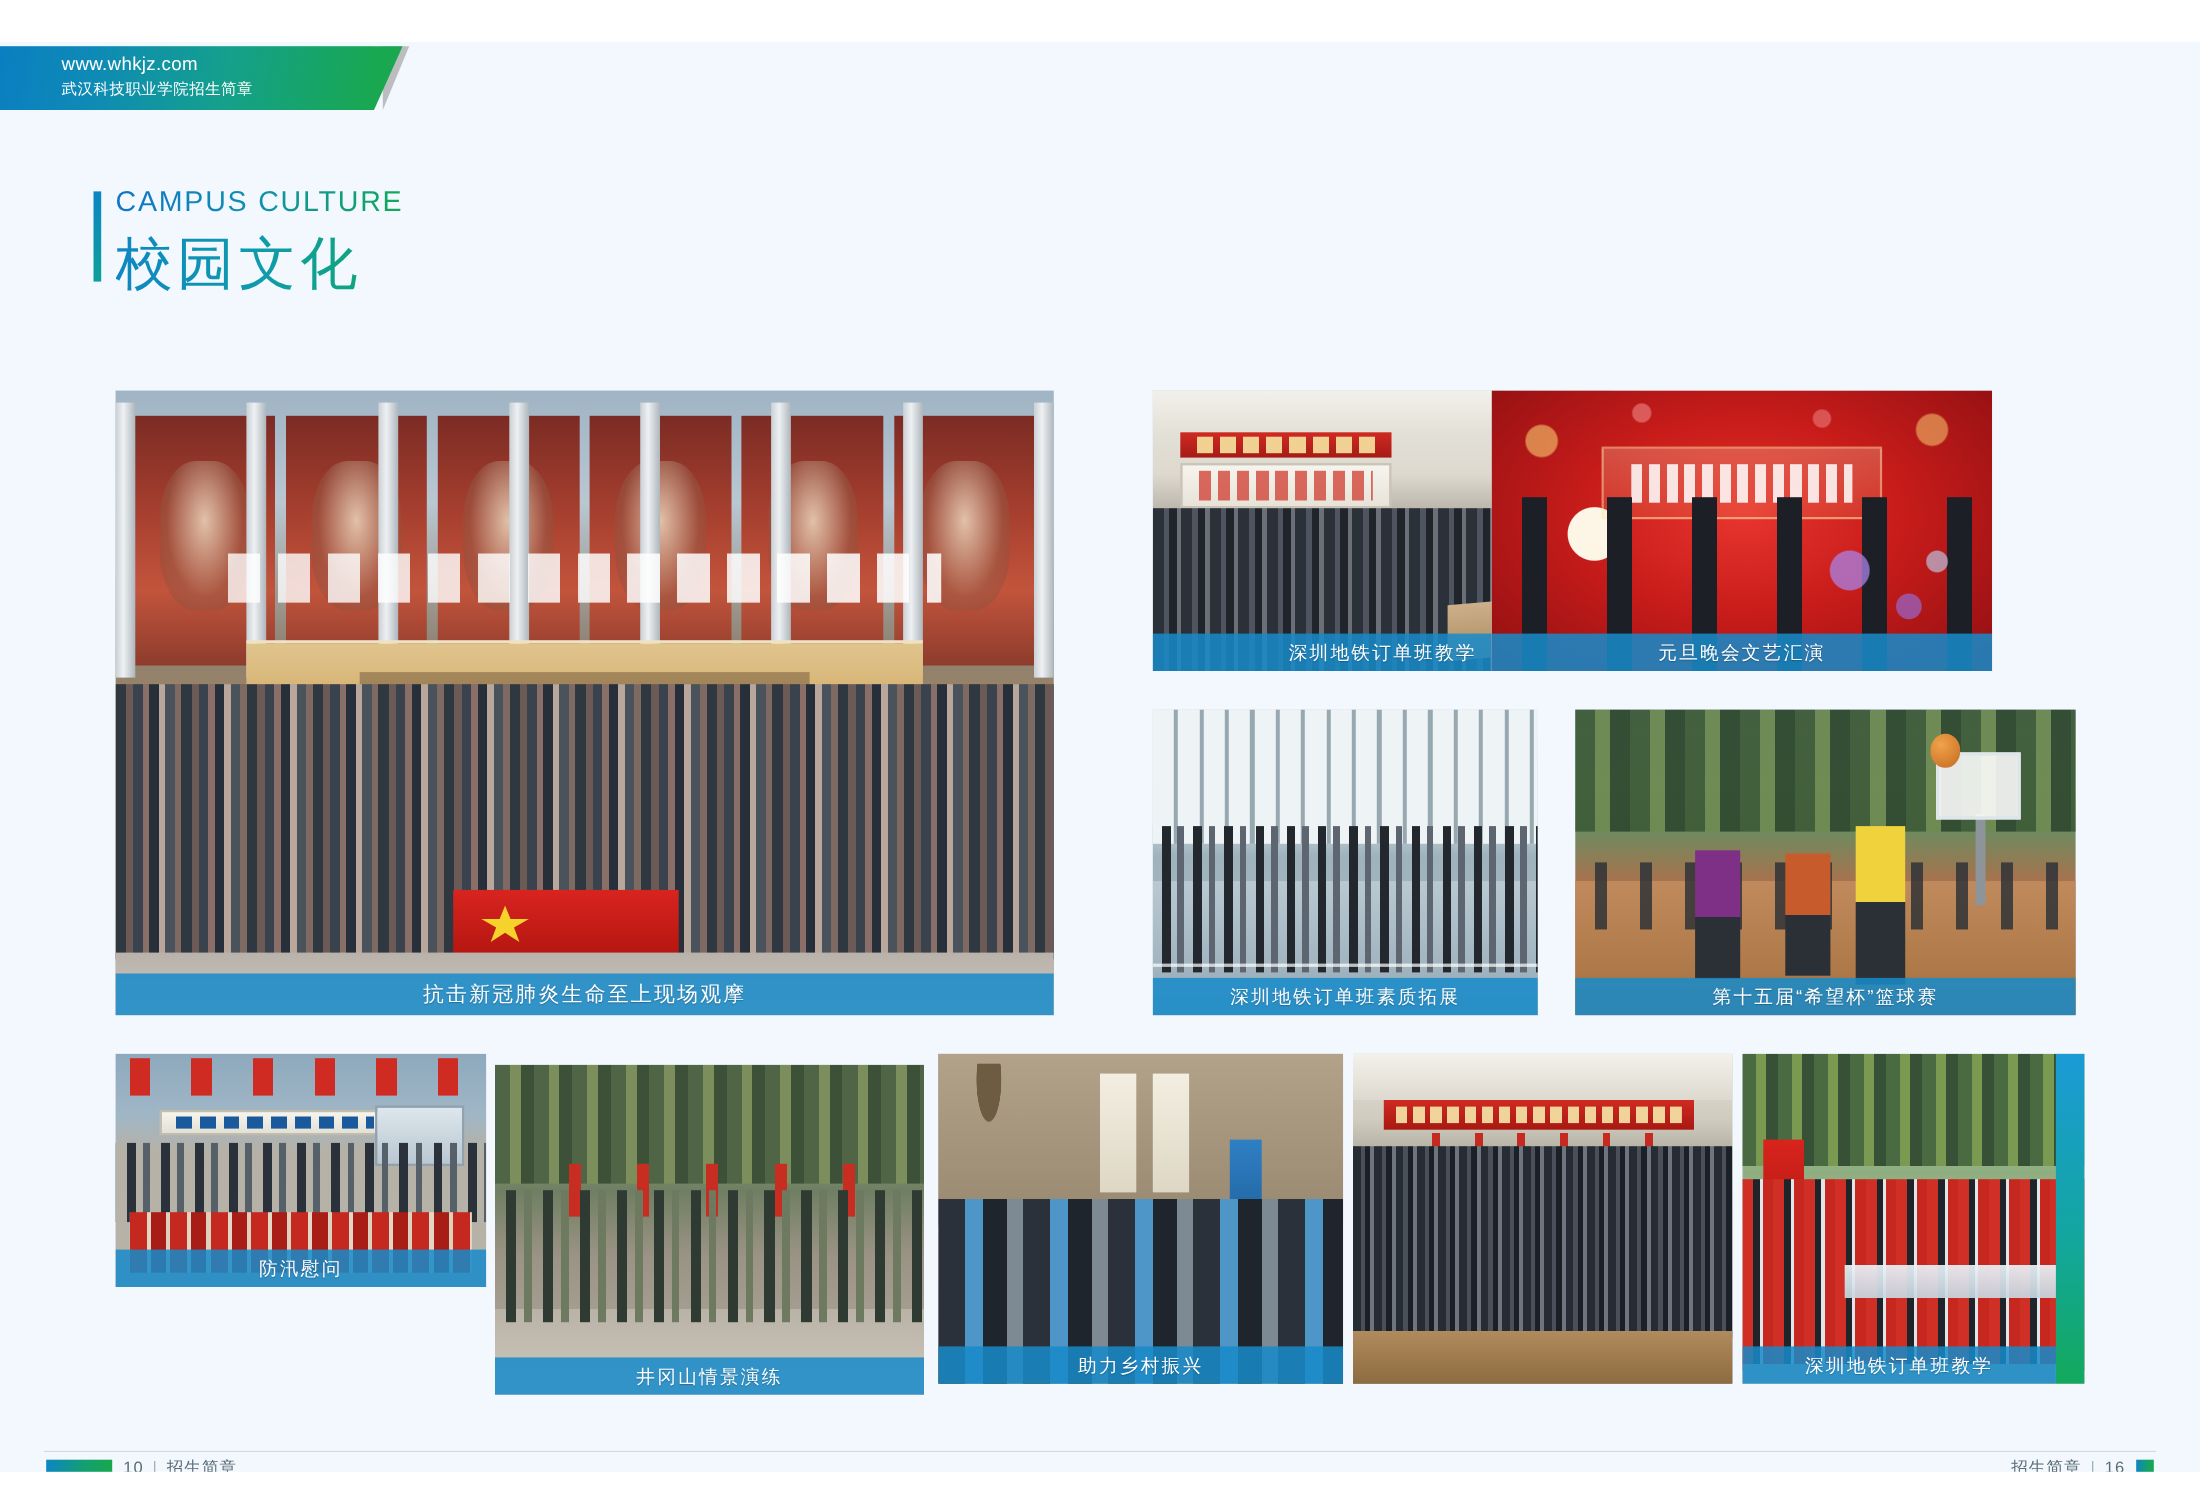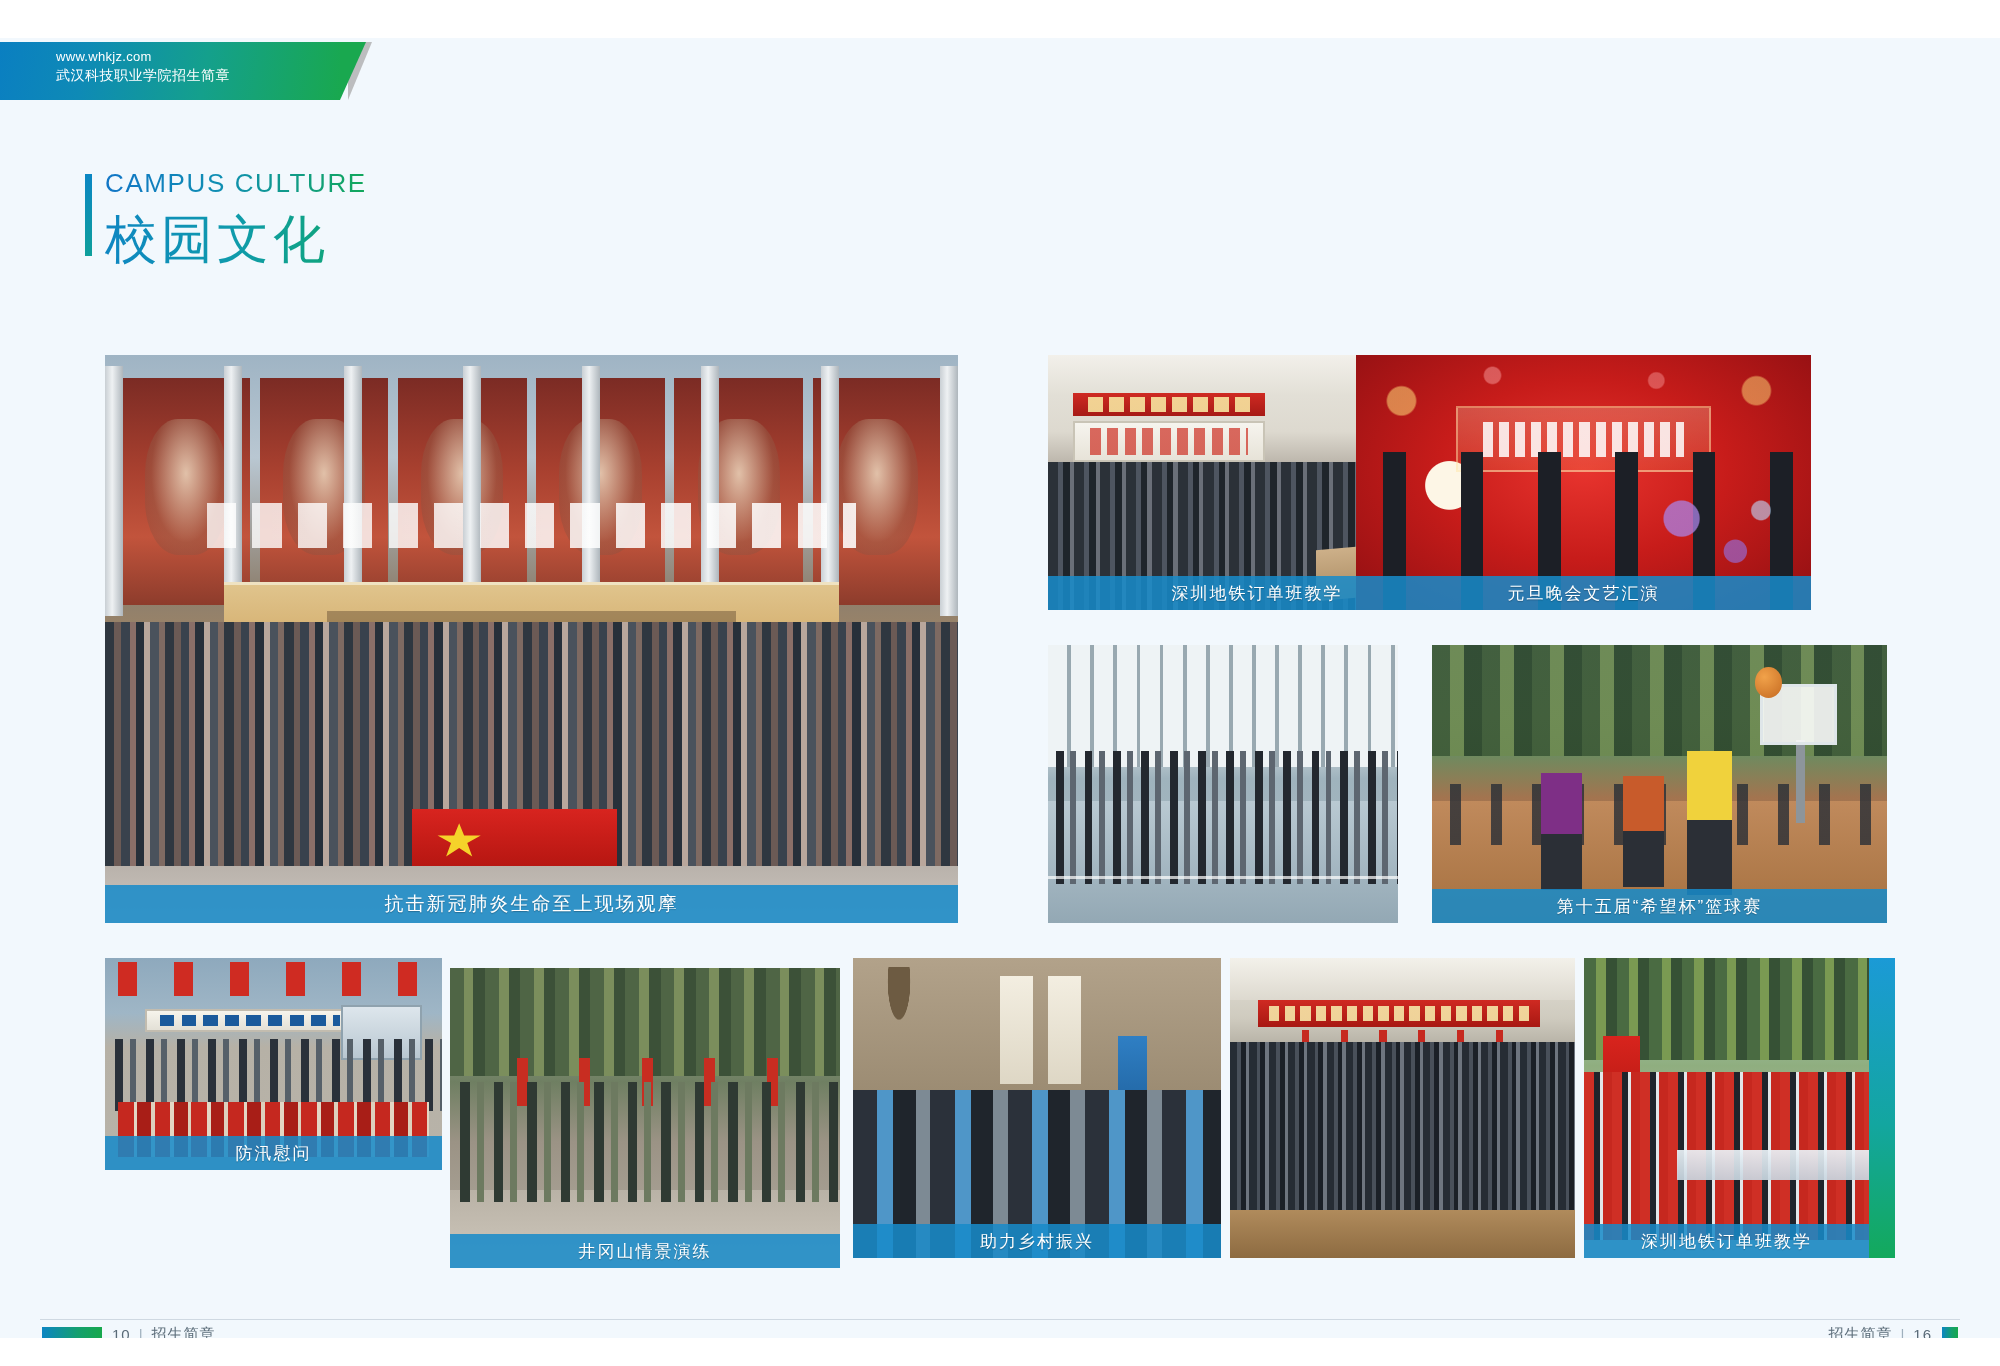--- a/index.html
+++ b/index.html
@@ -42,21 +42,21 @@
     width: 0; height: 0;
     border-top: 58px solid #a9a9a9;
     border-right: 24px solid transparent;
     opacity: .75;
   }
   .header-text {
     position: absolute; left: 56px; top: 6px;
     color: #ffffff;
     line-height: 1.35;
   }
-  .header-url { font-size: 13px; letter-spacing: .3px; }
+  .header-url { font-size: 17px; letter-spacing: .3px; }
   .header-cn  { font-size: 14px; letter-spacing: .5px; }
 
   
   .section-title {
     position: absolute; left: 105px; top: 168px;
   }
   .title-bar {
     position: absolute; left: -20px; top: 6px;
     width: 7px; height: 82px;
     background: linear-gradient(180deg, #0b86c4 0%, #0e9f9b 100%);
@@ -364,20 +364,21 @@
     <div class="caption">元旦晚会文艺汇演</div>
   </div>
 
   <div class="photo" style="left:1048px; top:645px; width:350px; height:278px;">
     <div class="art art-gym">
       <div class="gym-windows"></div>
       <div class="gym-floor"></div>
       <div class="gym-people"></div>
       <div class="gym-line"></div>
     </div>
+    <div class="caption">深圳地铁订单班素质拓展</div>
   </div>
 
   <div class="photo" style="left:1432px; top:645px; width:455px; height:278px;">
     <div class="art art-bball">
       <div class="bball-trees"></div>
       <div class="bball-court"></div>
       <div class="bball-crowd"></div>
       <div class="bball-pole"></div>
       <div class="bball-hoop"></div>
       <div class="bball-ball"></div>

